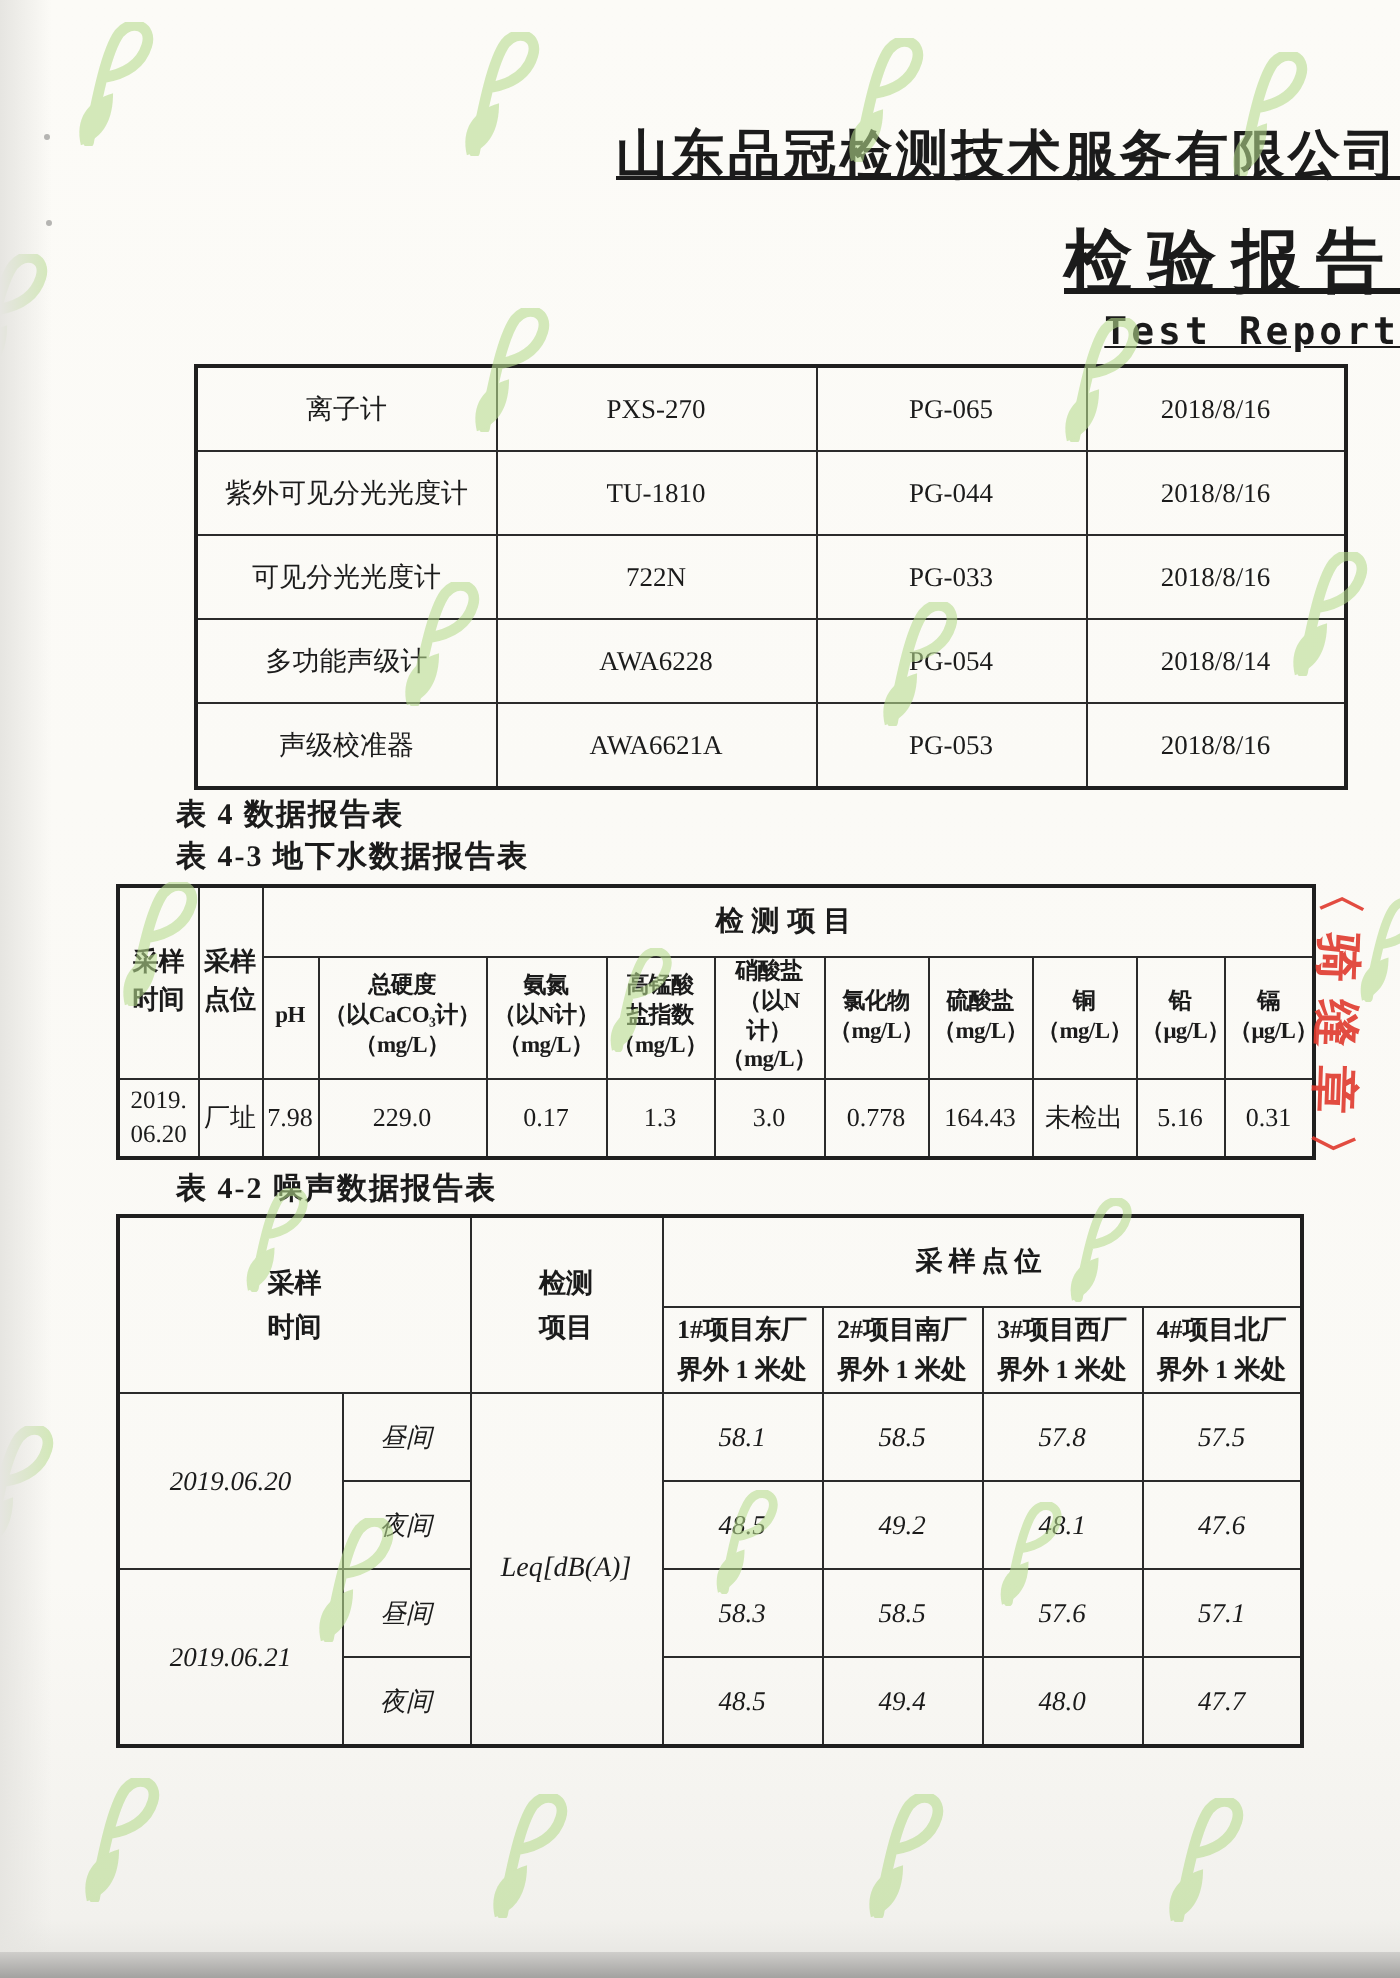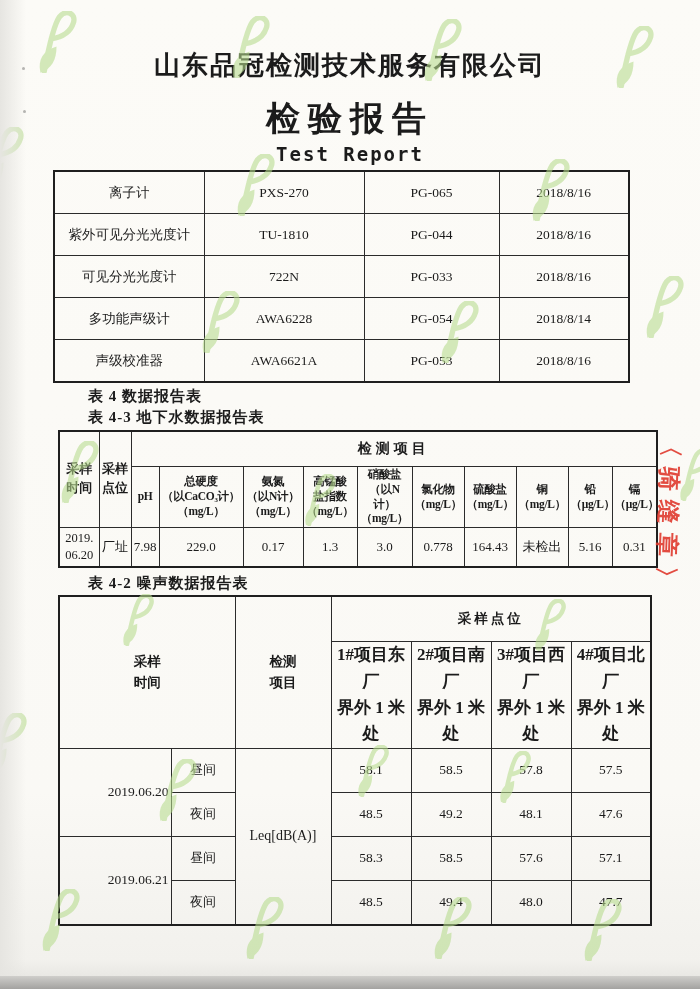--- a/index.html
+++ b/index.html
@@ -13,52 +13,52 @@
     background:linear-gradient(90deg,#e6e5e1,rgba(250,249,245,0));}
   .bottom-band{position:absolute;left:0;right:0;bottom:0;height:13px;
     background:linear-gradient(180deg,#cfcecb,#a3a2a0);}
   .speck{position:absolute;width:3px;height:3px;border-radius:50%;background:#7c7c7a;opacity:.55;}
 
   
   .wm{position:absolute;width:46px;height:62px;color:#b7dc8e;opacity:.58;pointer-events:none;}
   .wm.small{width:38px;height:52px;}
 
   
-  .hdr{padding-top:48px;text-align:center;}
+  .hdr{padding-top:60px;text-align:right;text-decoration:underline;}
   .company-cn{font-size:26px;font-weight:bold;letter-spacing:2px;}
   .company-en{margin-top:5px;font-size:16px;font-weight:bold;letter-spacing:.4px;}
   .title-cn{margin-top:13px;font-size:34px;font-weight:bold;letter-spacing:8px;}
   .title-en{margin-top:1px;font-size:19px;font-weight:bold;letter-spacing:2px;
     font-family:"DejaVu Sans Mono","Liberation Mono",monospace;}
 
   
   table{border-collapse:collapse;table-layout:fixed;}
   td{border:1.6px solid #2b2b2b;text-align:center;vertical-align:middle;padding:0 2px;overflow:hidden;}
   table{border:2.2px solid #1f1f1f;}
   .preline{white-space:pre-line;}
 
-  .inst-table{width:575px;margin:5px 0 0 53px;}
+  .inst-table{width:575px;margin:5px 0 0 97px;}
   .inst-table td{height:41px;font-size:13.5px;}
 
   .sec-label{margin:4px 0 0 88px;font-size:15px;font-weight:bold;letter-spacing:1px;line-height:1.25;}
 
   .gw-table{width:598px;margin:3px 0 0 58px;}
   .gw-table .corner{font-size:13px;font-weight:bold;line-height:1.45;}
   .gw-table .group{height:34px;font-size:14px;font-weight:bold;letter-spacing:4px;margin-top:40px;}
   .gw-table .colhead{height:60px;font-size:11.5px;font-weight:bold;line-height:1.3;letter-spacing:-.3px;}
   .gw-table .val{height:38px;font-size:13px;}
   .gw-table .time{font-size:12.5px;line-height:1.3;margin-top:40px;}
 
   .noise-table{width:592px;margin:3px 0 0 58px;}
   .noise-table .corner{font-size:13.5px;font-weight:bold;line-height:1.6;}
   .noise-table .group{height:44px;font-size:13.5px;font-weight:bold;letter-spacing:3px;}
-  .noise-table .pt{height:42px;font-size:17px;font-weight:bold;line-height:1.55;}
-  .noise-table .val{height:43px;font-size:13.5px;}
+  .noise-table .pt{height:42px;font-size:13px;font-weight:bold;line-height:1.55;}
+  .noise-table .val{height:43px;font-size:13.5px;font-style:italic;}
   .noise-table .leq{font-size:14px;}
-  .noise-table .date{font-size:13.5px;text-align:right;}
+  .noise-table .date{font-size:13.5px;}
   .noise-table .period{font-size:13px;}
 
   .footer{position:absolute;left:0;right:0;top:898px;text-align:center;
     font-size:13px;letter-spacing:4px;color:#3a3a3a;}
 
   .side-stamp{position:absolute;left:648px;top:452px;color:#e03a2e;opacity:.9;
     font-weight:bold;font-size:24px;letter-spacing:9px;white-space:nowrap;
     transform:rotate(92deg);transform-origin:28px 10px;}
 </style>
 </head>

